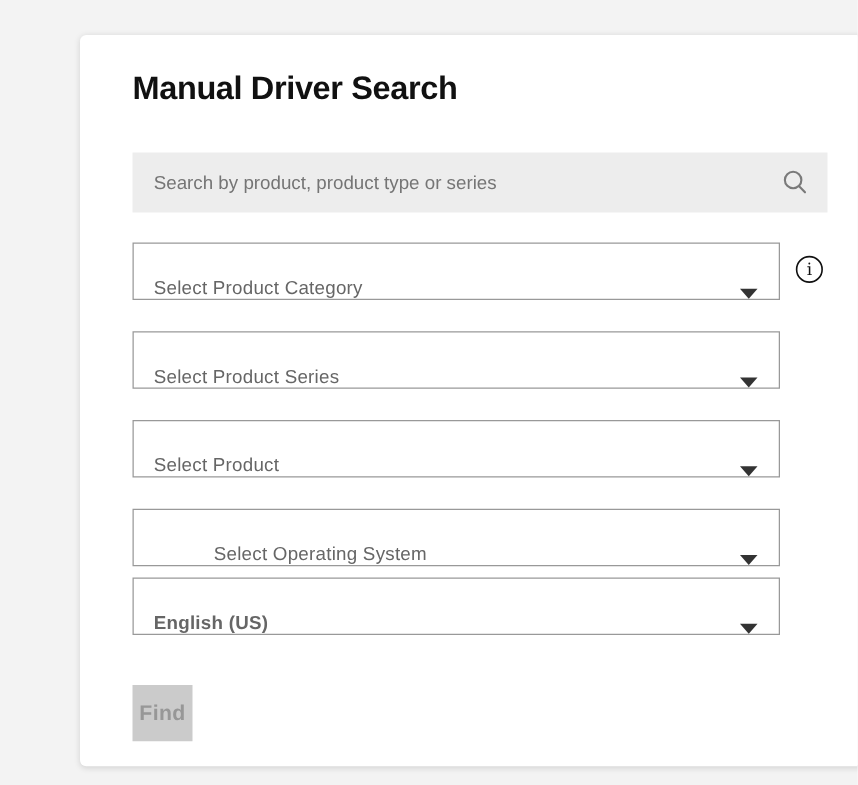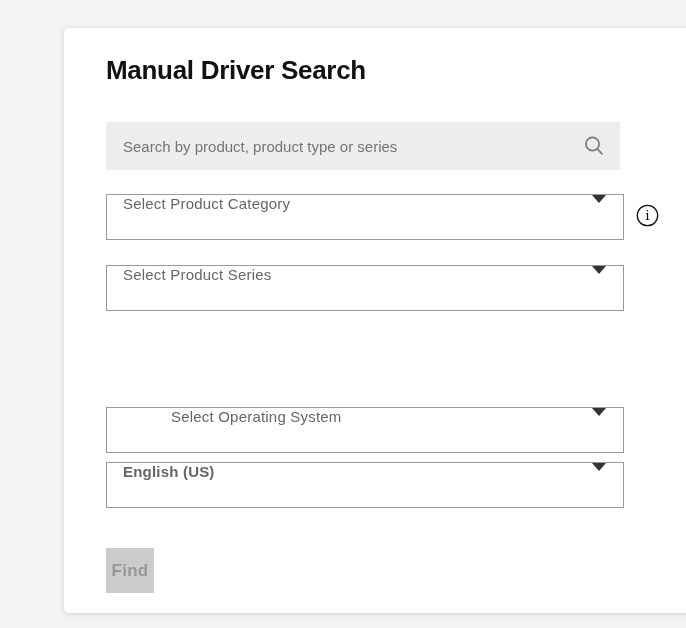--- a/index.html
+++ b/index.html
@@ -23,21 +23,21 @@
     position: absolute;
     left: 42px; top: 27px;
     font-size: 26px;
     font-weight: bold;
     letter-spacing: -0.3px;
     color: #111111;
   }
   .search-bar {
     position: absolute;
     left: 42px; top: 94px;
-    width: 514px; height: 48px;
+    width: 556px; height: 48px;
     background: #ededed;
     display: flex;
     align-items: center;
   }
   .search-input {
     flex: 1;
     height: 100%;
     border: none;
     outline: none;
     background: transparent;
@@ -53,21 +53,21 @@
     cursor: pointer;
     flex: 0 0 auto;
   }
   .dropdown {
     position: absolute;
     left: 42px;
     width: 518px; height: 46px;
     background: #ffffff;
     border: 1px solid #999999;
     display: flex;
-    align-items: flex-start;
+    align-items: flex-end;
     cursor: pointer;
   }
   .dropdown .label {
     flex: 1;
     padding-left: 16px;
     font-size: 15px;
     color: #666666;
     letter-spacing: 0.2px;
     white-space: nowrap;
     overflow: hidden;
@@ -128,20 +128,24 @@
   <svg class="info-icon" viewBox="0 0 23 23">
     <circle cx="11.5" cy="11.5" r="10.2" fill="none" stroke="#111111" stroke-width="1.3"></circle>
     <text x="11.5" y="16.2" text-anchor="middle" font-family="DejaVu Serif, Liberation Serif, serif" font-size="13.5" fill="#111111">i</text>
   </svg>
 
   <div class="dropdown dd-2">
     <span class="label">Select Product Series</span>
     <span class="caret"></span>
   </div>
 
+  <div class="dropdown dd-3">
+    <span class="label">Select Product</span>
+    <span class="caret"></span>
+  </div>
 
   <div class="dropdown dd-4">
     <span class="label">Select Operating System</span>
     <span class="caret"></span>
   </div>
 
   <div class="dropdown dd-5">
     <span class="label">English (US)</span>
     <span class="caret"></span>
   </div>

